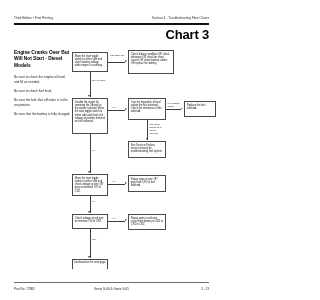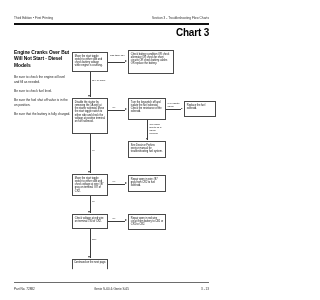--- a/index.html
+++ b/index.html
@@ -21,21 +21,21 @@
   }
   .runhead .rh-right{text-align:right;}
 
   .rule{
     position:absolute;left:14px;right:11px;top:23px;
     height:1.6px;background:#111;
   }
 
   .chart-title{
     position:absolute;right:11px;top:27px;
-    font-size:10px;font-weight:bold;letter-spacing:-.2px;color:#000;
+    font-size:13px;font-weight:bold;letter-spacing:-.2px;color:#000;
   }
 
   
   .leftcol{position:absolute;left:14px;top:50px;width:57px;}
   .lc-title{
     font-size:4.9px;font-weight:bold;line-height:6.4px;
     letter-spacing:-.05px;color:#000;
   }
   .lc-body{margin-top:6px;}
   .lc-p{

